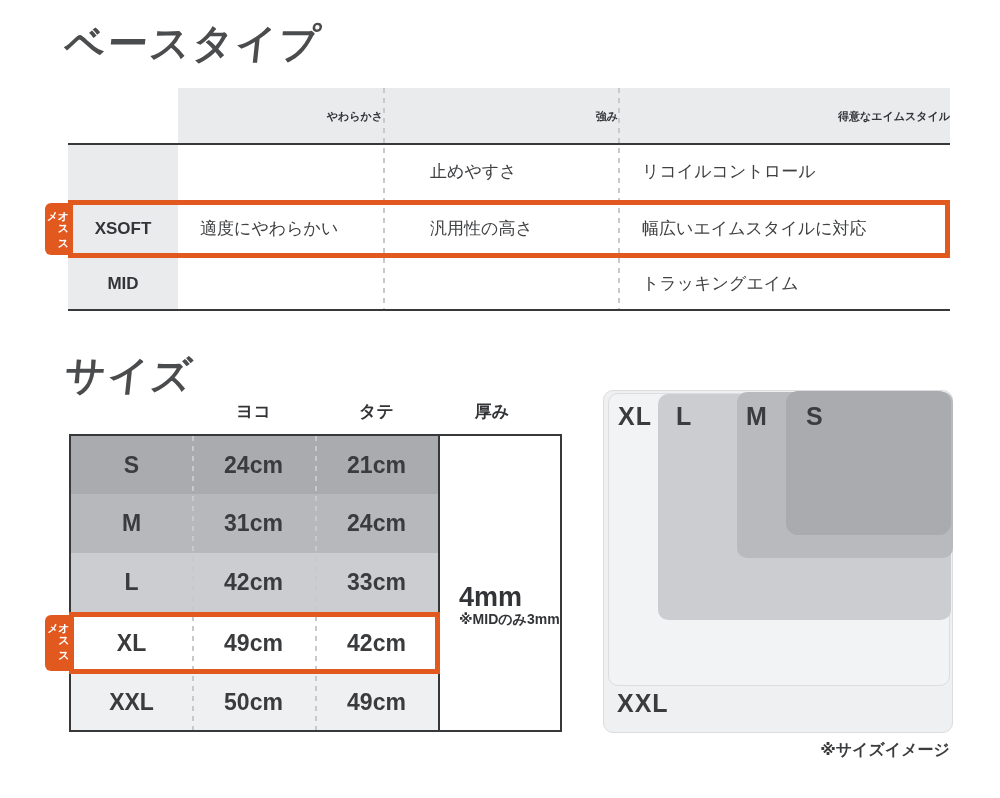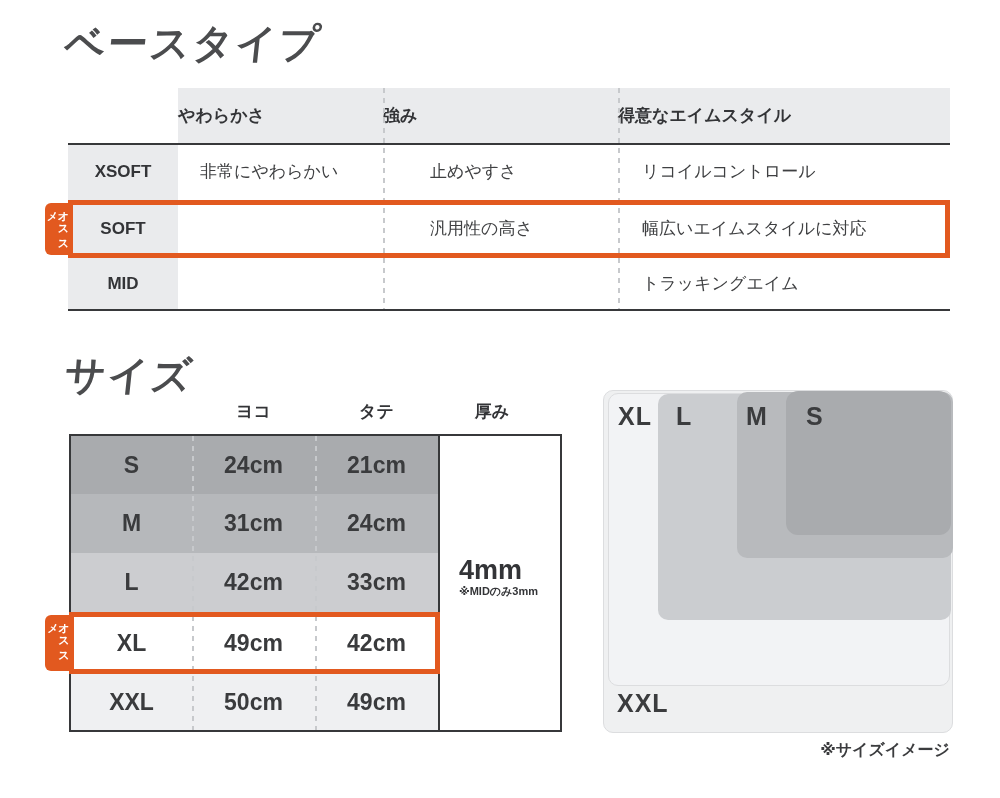--- a/index.html
+++ b/index.html
@@ -11,44 +11,44 @@
   
   .sec-title { font-size:40px; font-weight:700; color:#4b4c4e; letter-spacing:2px;
                transform:skewX(-6deg); transform-origin:left bottom; white-space:nowrap; }
 
   
   .t1-header-bg { left:178px; top:88px; width:772px; height:56px; background:#eaebed; }
   .t1-labelcol-bg { left:68px; top:145px; width:110px; height:164px; background:#eaebed; }
   .hline { background:#37383a; height:2px; }
   .dash-v { width:2px; background:repeating-linear-gradient(to bottom,#c7c9cc 0 5px,transparent 5px 10px); }
 
-  .t1-colhead { top:88px; height:56px; line-height:56px; text-align:left;
-                font-size:17px; font-weight:700; color:#333437; }
+  .t1-colhead { top:88px; height:56px; line-height:56px; text-align:right;
+                font-size:11px; font-weight:700; color:#333437; }
   .t1-rowlabel { left:68px; width:110px; text-align:center; font-size:17px; font-weight:700; color:#333437; }
   .t1-cell { font-size:17px; color:#3f4042; white-space:nowrap; }
   .row-a { top:144px; height:56px; line-height:56px; }
   .row-b { top:200px; height:58px; line-height:58px; }
   .row-c { top:258px; height:45px; line-height:51px; }
 
   .reco-box { border:5px solid #e2591f; background:transparent; z-index:3; }
   .reco-tab { background:#e2591f; border-radius:6px 0 0 6px; z-index:2;
               display:flex; align-items:center; justify-content:center; }
   .reco-tab span { writing-mode:vertical-rl; text-orientation:upright; color:#fff;
                    font-size:11px; font-weight:700; letter-spacing:2px; line-height:1; }
 
   
   .t2-colhead { top:400px; height:24px; line-height:24px; text-align:center;
                 font-size:17px; font-weight:700; color:#333437; }
   .t2-outer { left:69px; top:434px; width:493px; height:298px; border:2px solid #37383a; background:#fff; }
   .t2-grayzone { position:absolute; left:0; top:0; width:369px; height:294px; border-right:2px solid #37383a; }
   .t2-row { display:flex; width:367px; }
   .t2-row > div { text-align:center; font-size:23px; font-weight:700; color:#3a3b3d; }
   .t2-c1 { width:121px; } .t2-c2 { width:123px; } .t2-c3 { width:123px; }
-  .thick-val { font-size:27px; font-weight:700; color:#333437; line-height:1.05; }
-  .thick-note { font-size:11px; font-weight:700; color:#333437; }
+  .thick-val { font-size:27px; font-weight:700; color:#333437; line-height:1.05;margin-top:27px; }
+  .thick-note { font-size:14px; font-weight:700; color:#333437; }
 
   
   .diag-rect { position:absolute; border-radius:10px; }
   .diag-label { position:absolute; font-size:25px; font-weight:700; color:#3b3c3e; letter-spacing:1px; }
   .diag-note { font-size:16px; font-weight:700; color:#3b3c3e; text-align:right; }
 </style>
 </head>
 <body>
 
 <div class="page">
@@ -61,26 +61,25 @@
   <div class="abs t1-colhead" style="left:178px; width:205px;">やわらかさ</div>
   <div class="abs t1-colhead" style="left:383px; width:235px;">強み</div>
   <div class="abs t1-colhead" style="left:618px; width:332px;">得意なエイムスタイル</div>
 
   <div class="abs dash-v" style="left:383px; top:88px; height:221px;"></div>
   <div class="abs dash-v" style="left:618px; top:88px; height:221px;"></div>
 
   <div class="abs hline" style="left:68px; top:143px; width:882px;"></div>
   <div class="abs hline" style="left:68px; top:309px; width:882px;"></div>
 
-  <div class="abs t1-rowlabel row-a">XSOFT</div>
-  <div class="abs t1-cell row-a" style="left:200px;">非常にやわらかい</div>
   <div class="abs t1-cell row-a" style="left:430px;">止めやすさ</div>
   <div class="abs t1-cell row-a" style="left:642px;">リコイルコントロール</div>
 
-  <div class="abs t1-rowlabel row-b" style="z-index:4;">SOFT</div>
+  <div class="abs t1-rowlabel row-b" style="z-index:4;">XSOFT</div>
+  <div class="abs t1-cell row-b" style="left:200px; z-index:4;">適度にやわらかい</div>
   <div class="abs t1-cell row-b" style="left:430px; z-index:4;">汎用性の高さ</div>
   <div class="abs t1-cell row-b" style="left:642px; z-index:4;">幅広いエイムスタイルに対応</div>
   <div class="abs reco-box" style="left:68px; top:200px; width:882px; height:58px;"></div>
   <div class="abs reco-tab" style="left:45px; top:203px; width:25px; height:52px;">
     <span>オススメ</span>
   </div>
 
   <div class="abs t1-rowlabel row-c">MID</div>
   <div class="abs t1-cell row-c" style="left:642px;">トラッキングエイム</div>
 

